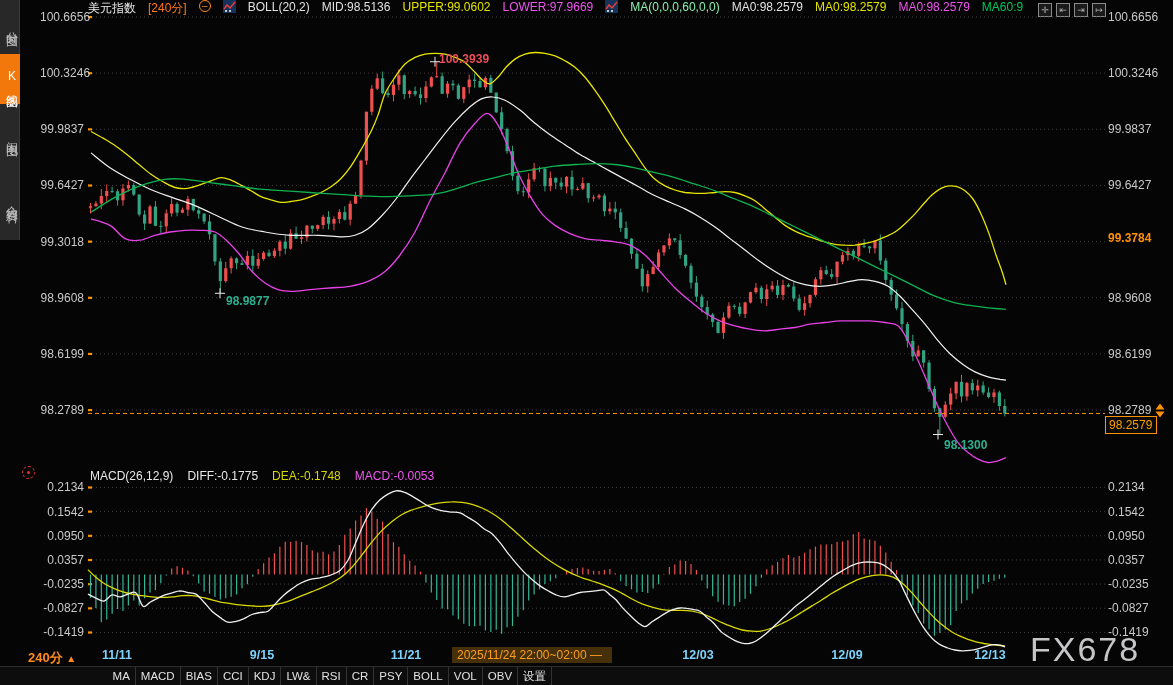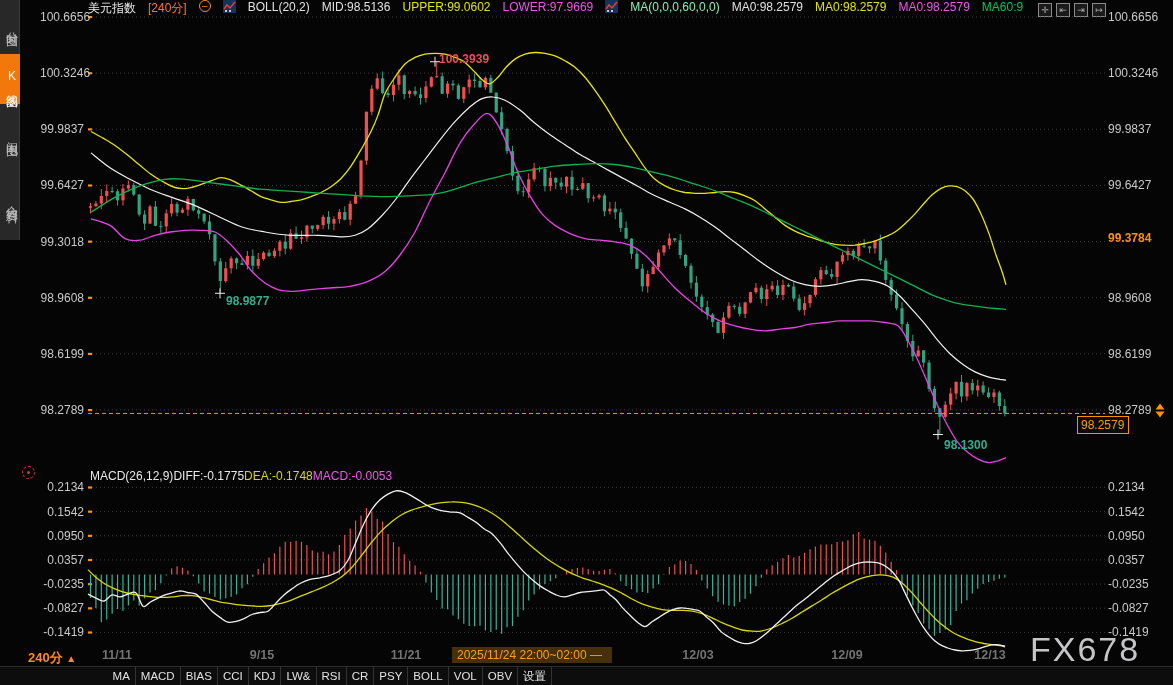--- a/index.html
+++ b/index.html
@@ -7,24 +7,24 @@
   #app { position:relative; width:1173px; height:685px; background:#050505; }
   #chart-svg { position:absolute; left:0; top:0; }
   .abs { position:absolute; }
   .topbar { left:88px; top:0; height:20px; display:flex; align-items:flex-start; gap:12px; font-size:12px; white-space:nowrap; }
   .rail { left:0; top:0; width:20px; height:240px; background:#282828; border-right:1px solid #3a3a3a; }
   .rail-tab { position:absolute; left:0; width:20px; writing-mode:vertical-rl; text-orientation:upright; font-size:12px; color:#b9b9b9; letter-spacing:2px; text-align:center; }
   .rail-tab.sel { background:#f2780c; color:#fff; }
   .axis-label { position:absolute; font-size:12px; color:#c9c9c9; line-height:12px; }
   .axis-label.right { left:1108px; }
   .orange { color:#ff9100; }
-  .price-box { position:absolute; left:1077px; border:1px solid #ff9100; color:#ff9d00; background:#0a0a0a; font-size:12px; padding:1px 4px 1px 3px; }
+  .price-box { position:absolute; left:1105px; border:1px solid #ff9100; color:#ff9d00; background:#0a0a0a; font-size:12px; padding:1px 4px 1px 3px; }
   .annot { position:absolute; font-weight:bold; font-size:12px; }
-  .macd-header { position:absolute; left:90px; top:469px; font-size:12px; display:flex; white-space:nowrap;align-items:center; }
-  .xlabels { position:absolute; top:648px; left:0; width:100%; height:16px; font-size:12.5px; font-weight:bold; color:#737373; }
+  .macd-header { position:absolute; left:90px; top:469px; font-size:12px; display:flex; gap:14px; white-space:nowrap;align-items:center; }
+  .xlabels { position:absolute; top:648px; left:0; width:100%; height:16px; font-size:12.5px; font-weight:bold; color:#7dd3fc; }
   .xlabel { position:absolute; transform:translateX(-50%); }
   .datebox { position:absolute; top:647px; height:16px; background:#46300a; color:#ff9d1e; font-size:12px; display:flex; align-items:center; padding:0 5px; }
   .toolbar { position:absolute; left:0; top:666px; width:1173px; height:19px; background:#0d0d0d; border-top:1px solid #2c2c2c; display:flex; align-items:stretch; font-size:11.5px; color:#d8d8d8; }
   .tb-tab { display:flex; align-items:center; padding:0 0;margin-top:28px; }
   .tb-tab.sel { background:#f2780c; color:#fff; font-weight:bold; }
   .tb-tab.vip { color:#ff8a1e; font-weight:bold; }
   .tb-btn { display:flex; align-items:center; padding:0 5px; border-right:1px solid #333; color:#e2e2e2; }
   .tb-btn:first-of-type { border-left:1px solid #333; }
   .watermark { position:absolute; left:1030px; top:630px; font-size:34px; color:#c6c6c9; letter-spacing:2px; }
   .tr-icons { position:absolute; left:1038px; top:3px; display:flex; gap:4px; }

